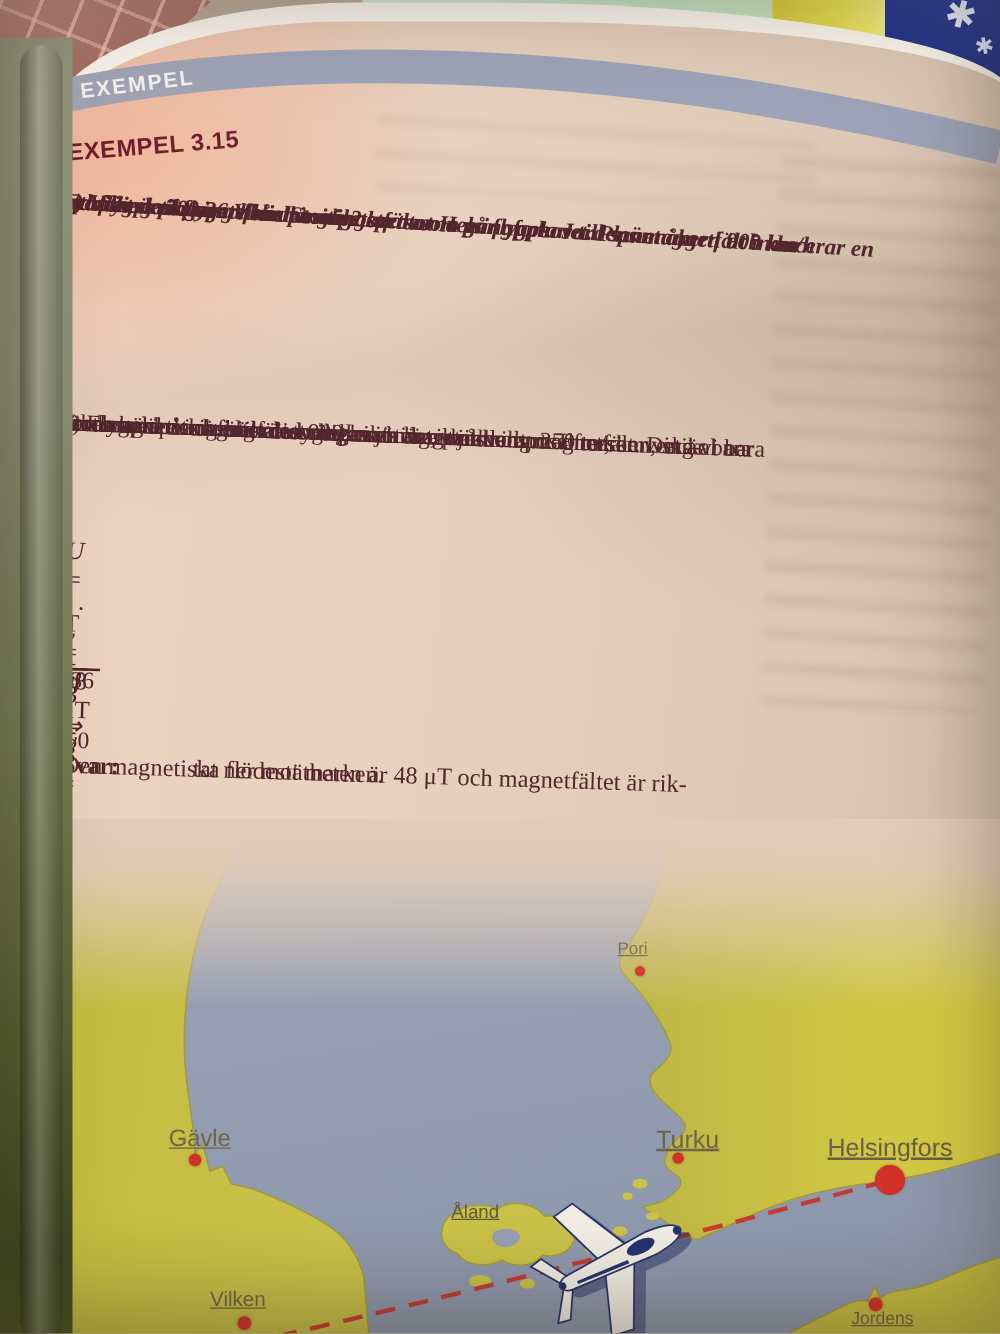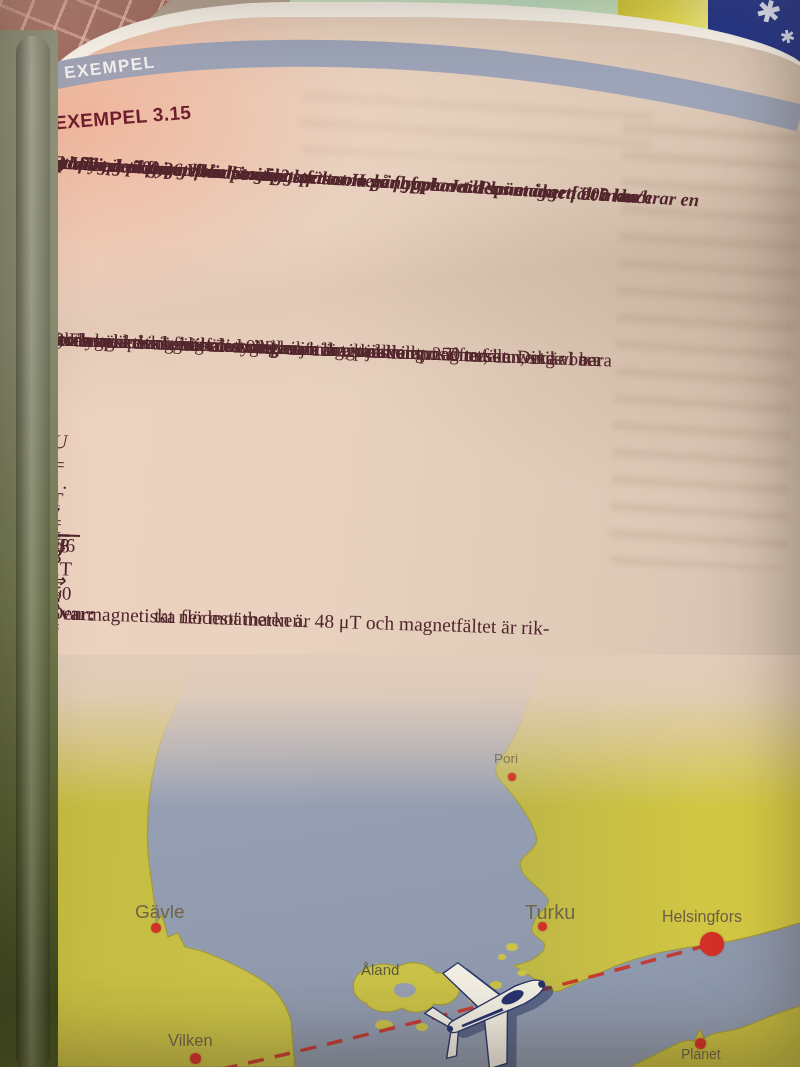--- a/index.html
+++ b/index.html
@@ -83,21 +83,21 @@
   .frac{position:relative;display:inline-flex;flex-direction:column;align-items:center;
     font-size:19px;margin:0 9px;line-height:1.15;}
   .frac .num{position:relative;padding:0 7px 2px;}
   .frac .den{position:relative;border-top:2px solid #4e242b;padding:2px 7px 0;}
 
   
   .map{left:44px;top:655px;width:756px;height:412px;overflow:hidden;}
   .map-svg{left:0;top:0;}
   .map-fade{left:0;top:0;width:756px;height:185px;
     background:linear-gradient(180deg,#e2cdbb 0%,rgba(226,205,187,.92) 22%,rgba(226,205,187,.6) 45%,rgba(226,205,187,0) 82%);}
-  .map-label{font-family:"Liberation Sans",sans-serif;color:#6e6549;white-space:nowrap;}
+  .map-label{font-family:"Liberation Sans",sans-serif;color:#6e6549;white-space:nowrap;text-decoration:underline;}
   .map-dot{background:#d23129;border-radius:50%;box-shadow:0 0 2px rgba(120,30,20,.5);}
 
   .vignette{left:0;top:0;width:800px;height:1067px;pointer-events:none;
     box-shadow:inset 0 0 90px rgba(55,38,28,.28), inset 0 -30px 60px rgba(55,45,25,.18);}
 </style>
 </head>
 <body>
 
 <div id="photo">
 
@@ -249,27 +249,27 @@
 
     <span class="map-label" style="left:91px;top:246px;font-size:19px">Gävle</span>
     <span class="map-dot" style="left:107px;top:268px;width:10px;height:10px"></span>
 
     <span class="map-label" style="left:124px;top:376px;font-size:16.5px">Vilken</span>
     <span class="map-dot" style="left:146px;top:398px;width:11px;height:11px"></span>
 
     <span class="map-label" style="left:481px;top:246px;font-size:20px">Turku</span>
     <span class="map-dot" style="left:494px;top:267px;width:9px;height:9px"></span>
 
-    <span class="map-label" style="left:618px;top:253px;font-size:16px;color:#6b5f45">Helsingfors</span>
+    <span class="map-label" style="left:618px;top:253px;font-size:20px;color:#6b5f45">Helsingfors</span>
     <span class="map-dot" style="left:656px;top:277px;width:24px;height:24px"></span>
 
     <span class="map-label" style="left:450px;top:96px;font-size:13.5px;opacity:.8">Pori</span>
     <span class="map-dot" style="left:464px;top:118px;width:8px;height:8px;opacity:.9"></span>
 
-    <span class="map-label" style="left:637px;top:391px;font-size:14px">Planet</span>
+    <span class="map-label" style="left:637px;top:391px;font-size:14px">Jordens</span>
     <span class="map-dot" style="left:651px;top:383px;width:11px;height:11px"></span>
 
     <span class="map-label" style="left:317px;top:306px;font-size:15px;color:#5f5a3c">Åland</span>
   </div>
 
   <div class="edge-left"></div>
 
   <div class="vignette"></div>
 </div>
 

